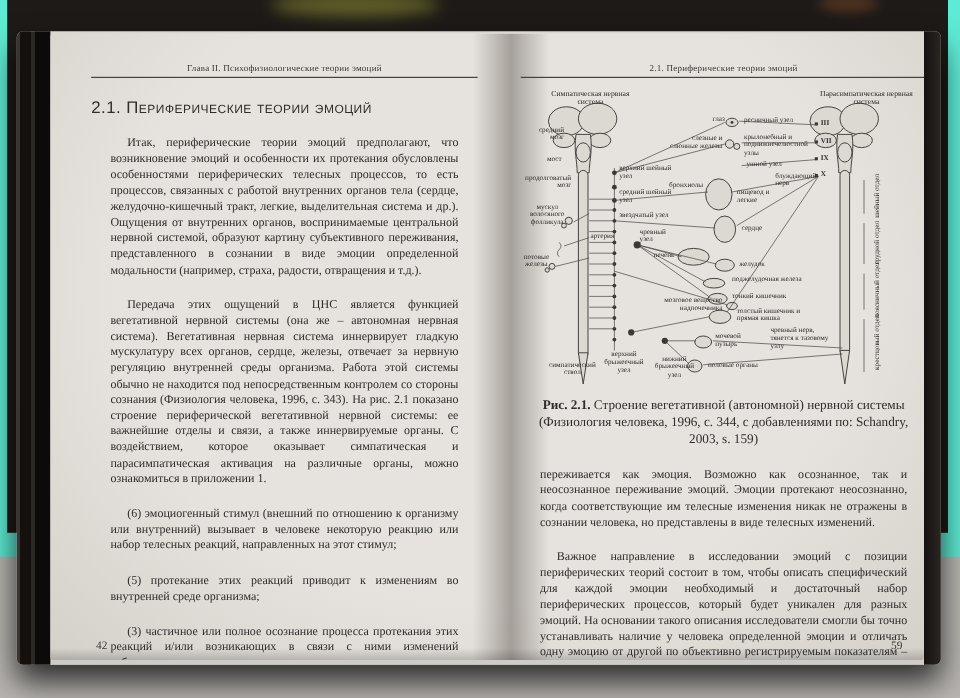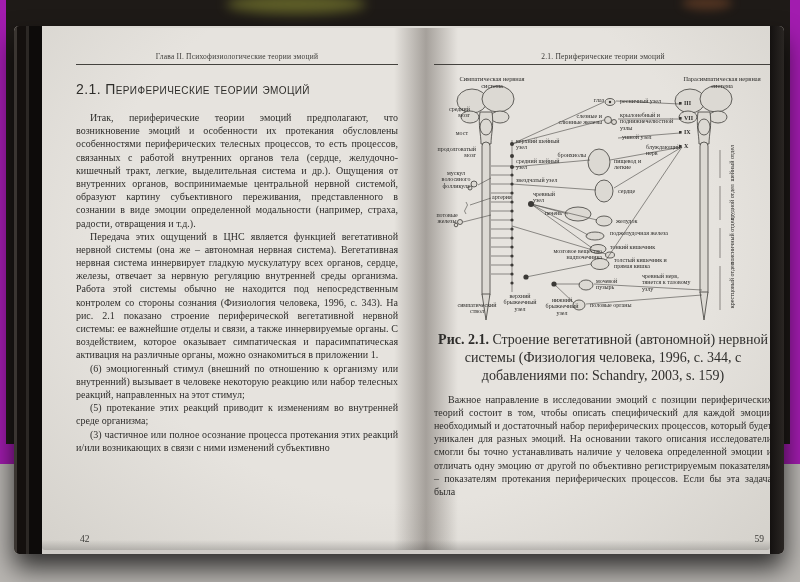--- a/index.html
+++ b/index.html
@@ -1,42 +1,42 @@
 <!DOCTYPE html>
 <html><head>
 <meta charset="utf-8">
 <style>
   html,body{margin:0;padding:0;background:#b9b6b2;width:800px;height:582px;overflow:hidden;}
-  .photo{position:relative;width:800px;height:464px;background:#a21caf;font-family:"Liberation Serif",serif;}
+  .photo{position:relative;width:800px;height:464px;background:#5eead4;font-family:"Liberation Serif",serif;}
   .backdrop{position:absolute;left:6px;top:0;right:10px;bottom:20px;background:#1e1a17;overflow:hidden;}
   .blur-olive{position:absolute;left:220px;top:-6px;width:140px;height:20px;background:#6f702c;border-radius:50%;filter:blur(6px);opacity:.8;}
   .blur-red{position:absolute;left:676px;top:-4px;width:50px;height:14px;background:#5e3a24;border-radius:50%;filter:blur(5px);opacity:.8;}
   .book{position:absolute;left:14px;top:26px;width:770px;height:528px;background:linear-gradient(180deg,#dbd8d3,#cfccc7);border-radius:5px;box-shadow:0 14px 26px rgba(0,0,0,.75);}
   .cover-left{position:absolute;left:0;top:0;bottom:0;width:28px;background:linear-gradient(90deg,#3a3531 0 3px,#14100e 3px 12px,#2c2825 12px 15px,#0d0b0a 15px 28px);border-radius:5px 0 0 5px;}
   .cover-right{position:absolute;right:0;top:0;bottom:0;width:14px;background:linear-gradient(90deg,#141110,#2a2623);border-radius:0 5px 5px 0;}
   .pages{position:absolute;left:28px;right:14px;top:2px;bottom:4px;background:radial-gradient(ellipse at 50% 40%,#e6e3de 60%,#d4d1cb 100%);border-radius:3px;overflow:hidden;}
   .gutter{position:absolute;left:352px;top:0;bottom:0;width:64px;background:linear-gradient(90deg,rgba(0,0,0,0),rgba(60,52,46,.38) 50%,rgba(0,0,0,0));}
   .edge-shadow{position:absolute;left:0;right:0;bottom:0;height:10px;background:linear-gradient(180deg,rgba(0,0,0,0),rgba(0,0,0,.18));}
   .page{position:absolute;top:24px;height:492px;color:#2b2a28;}
   .page-left{left:34px;width:322px;}
   .page-right{left:392px;width:338px;}
   .running-head{font-size:7.5px;text-align:center;color:#3a3936;border-bottom:1.2px solid #44423e;padding-bottom:3px;letter-spacing:.2px;}
   .section-title{font-family:"Liberation Sans",sans-serif;font-weight:400;font-variant:small-caps;font-size:14px;letter-spacing:.4px;color:#2e2d2a;margin:16px 0 14px 0;}
-  .body-text{font-size:10px;line-height:1.32;text-align:justify;margin:0;color:#2e2d2b;}
+  .body-text{font-size:10px;line-height:1.32;text-align:justify;margin:16px;color:#2e2d2b;}
   .body-text.indent{text-indent:14px;}
   .page-num{position:absolute;bottom:0;font-size:9.5px;color:#3a3936;}
   .page-num.pn-left{left:4px;}
-  .page-num.pn-right{right:8px;}
+  .page-num.pn-right{right:20px;}
   .figure{position:relative;width:338px;height:250px;margin-top:9px;}
   .figure svg{position:absolute;left:0;top:0;}
   .fl{position:absolute;font-family:"Liberation Serif",serif;font-size:6px;line-height:1.08;color:#2c2b29;}
   .fl.b{font-weight:bold;}
   .fl.rot{transform:rotate(-90deg);text-align:center;}
   .fl.ttl{font-size:6.4px;text-align:center;}
-  .fig-caption{font-size:14px;line-height:1.28;text-align:center;margin:7px 4px 8px 4px;color:#2e2d2b;}
+  .fig-caption{font-size:11px;line-height:1.28;text-align:center;margin:7px 4px 8px 4px;color:#2e2d2b;}
 </style>
 </head>
 <body>
 
 <div class="photo">
   <div class="backdrop">
     <div class="blur-olive"></div>
     <div class="blur-red"></div>
   </div>
 
@@ -188,20 +188,21 @@
           <div class="fl rot" style="left:274px;top:208px;width:48px;">крестцовый отдел</div>
 
           <div class="fl b" style="left:250px;top:26px;width:12px;">III</div>
           <div class="fl b" style="left:250px;top:41px;width:12px;">VII</div>
           <div class="fl b" style="left:250px;top:55px;width:12px;">IX</div>
           <div class="fl b" style="left:250px;top:69px;width:12px;">X</div>
         </div>
 
         <div class="fig-caption"><b>Рис. 2.1.</b><span> Строение вегетативной (автономной) нервной системы (Физиология человека, 1996, с. 344, с добавлениями по: Schandry, 2003, s. 159)</span></div>
 
+        <p class="body-text">переживается как эмоция. Возможно как осознанное, так и неосознанное переживание эмоций. Эмоции протекают неосознанно, когда соответствующие им телесные изменения никак не отражены в сознании человека, но представлены в виде телесных изменений.</p>
         <p class="body-text indent">Важное направление в исследовании эмоций с позиции периферических теорий состоит в том, чтобы описать специфический для каждой эмоции необходимый и достаточный набор периферических процессов, который будет уникален для разных эмоций. На основании такого описания исследователи смогли бы точно устанавливать наличие у человека определенной эмоции и отличать одну эмоцию от другой по объективно регистрируемым показателям – показателям протекания периферических процессов. Если бы эта задача была</p>
         <div class="page-num pn-right">59</div>
       </div>
 
       <div class="edge-shadow"></div>
     </div>
   </div>
 </div>
 
 </body></html>

